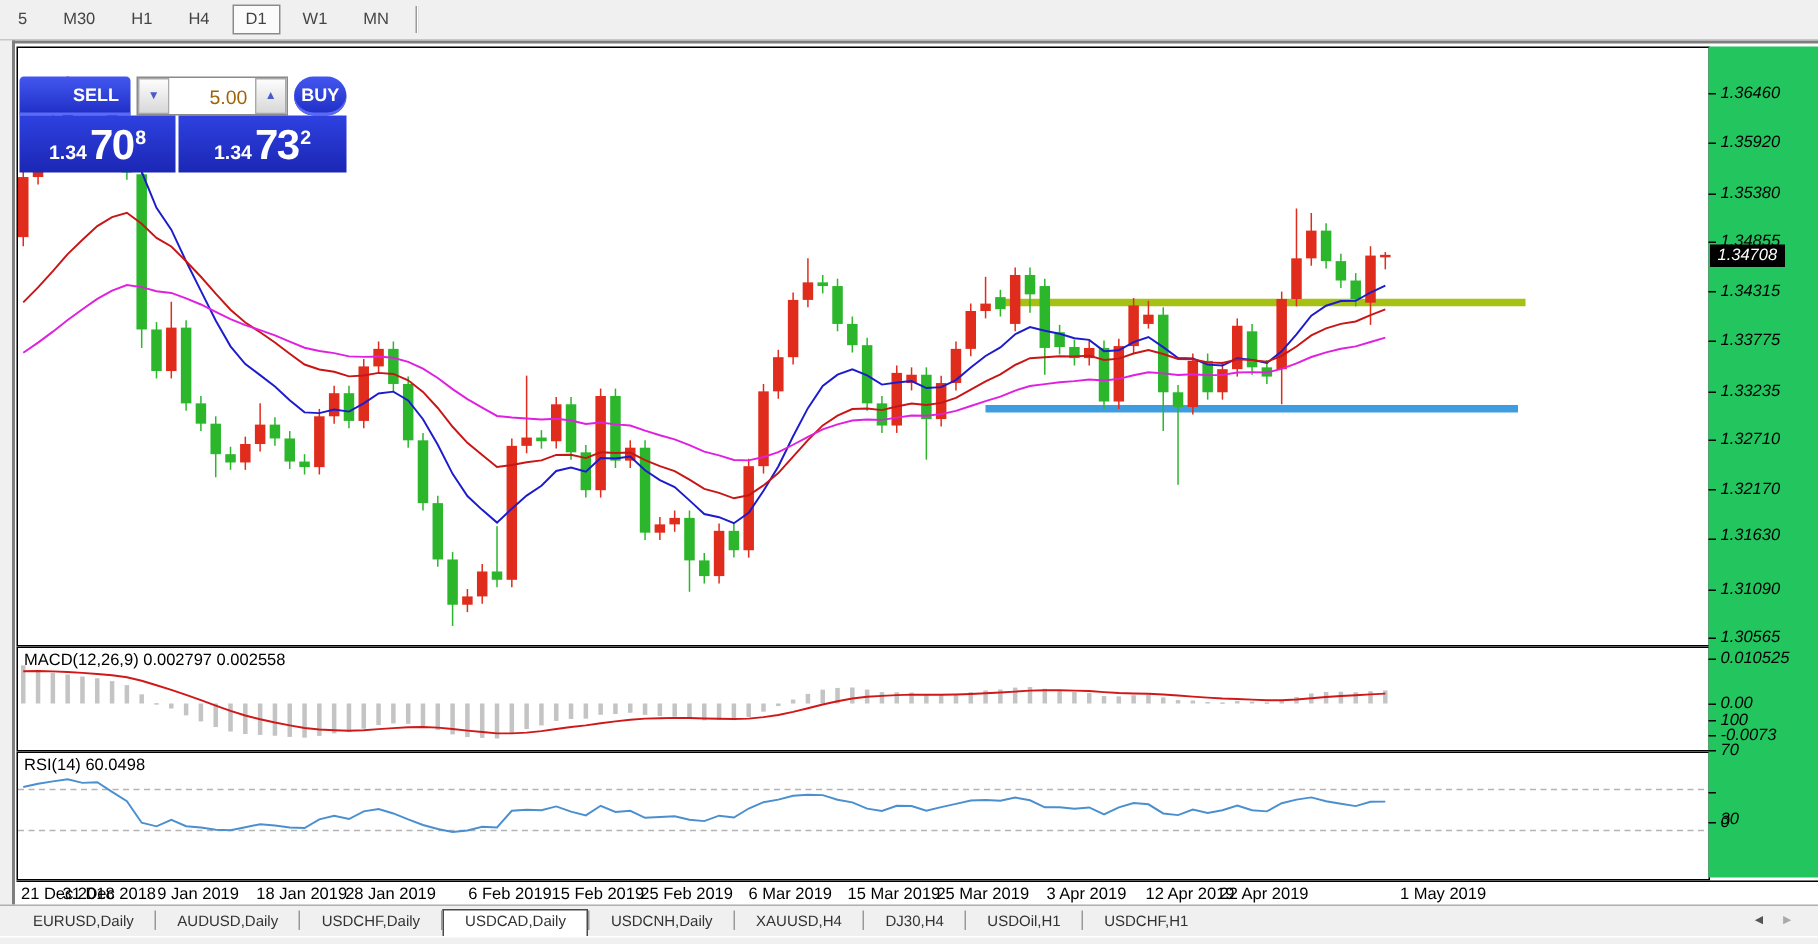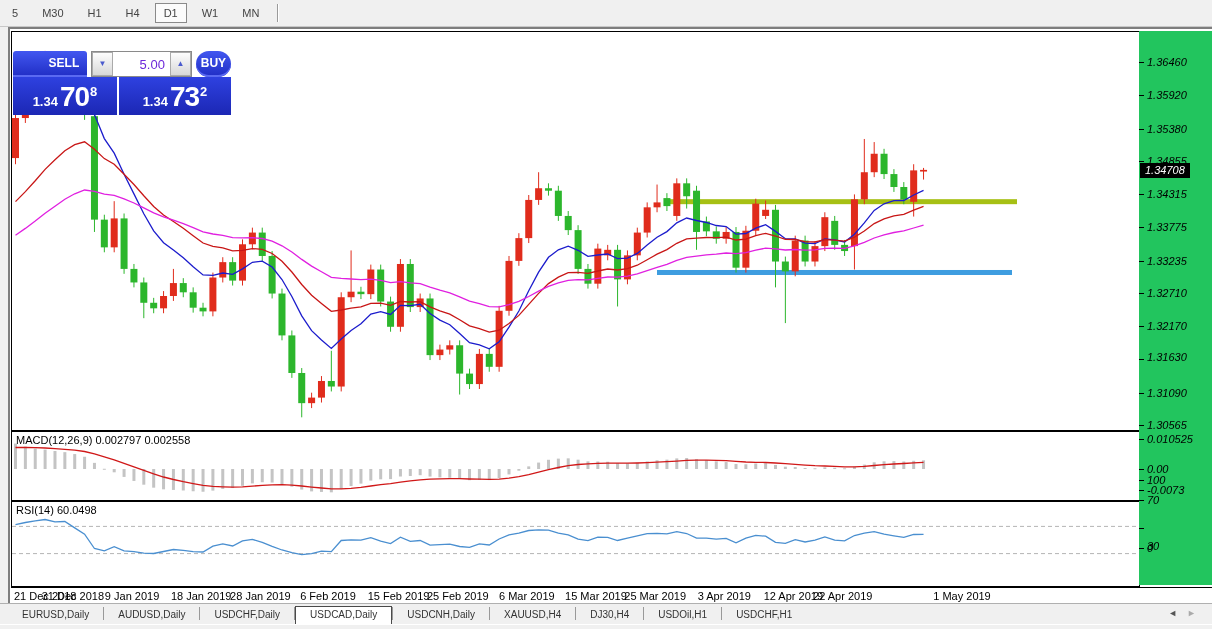--- a/index.html
+++ b/index.html
@@ -26,21 +26,21 @@
   #ohlcHeader .tri{font-size:9px;margin-right:6px;}
   svg{position:absolute;left:0;top:0;}
   
   #tradePanel{position:absolute;left:1px;top:19px;width:218px;height:64px;z-index:10;}
   #tpTop{position:absolute;left:0;top:0;width:218px;height:26px;display:flex;}
   .tp-btn{background:linear-gradient(#4257f0,#1f2dc4);color:#fff;font-size:12px;font-weight:bold;text-align:center;line-height:24px;border-radius:3px 3px 0 0;box-shadow:inset 0 -2px 0 #5a6af2;}
   #sellBtn{width:68px;padding-left:28px;}
   #buyBtn{width:52px;margin-left:auto;border-radius:13px;}
   #volBox{display:flex;width:113px;margin-left:4px;margin-right:4px;height:24px;border:1px solid #8a8a8a;background:#fff;}
   .spin{width:19px;background:linear-gradient(#fdfdfd,#d8d8d8);border:1px solid #aaa;color:#4a5acd;font-size:8px;text-align:center;line-height:22px;cursor:default;}
-  #volInput{flex:1;border:none;outline:none;font-size:13px;text-align:right;padding-right:5px;width:50px;color:#6d28d9;background:#fff;}
+  #volInput{flex:1;border:none;outline:none;font-size:13px;text-align:right;padding-right:5px;width:50px;color:#a16207;background:#fff;}
   #tpPrices{position:absolute;left:0;top:26px;width:218px;height:38px;display:flex;}
   .price-box{background:linear-gradient(#2e41e0,#1b27b4);color:#fff;display:flex;align-items:flex-end;justify-content:center;padding-bottom:5px;}
   #sellPrice{width:104px;margin-right:2px;}
   #buyPrice{width:112px;}
   .p-small{font-size:13px;font-weight:bold;margin-right:2px;line-height:16px;}
   .p-big{font-size:28px;font-weight:bold;line-height:26px;letter-spacing:-1px;}
   .p-pip{font-size:13px;font-weight:bold;line-height:30px;align-self:flex-start;margin-left:1px;}
   
   #tabbar{position:absolute;left:0;top:603px;width:1212px;height:20px;background:#f0f0f0;border-top:1px solid #b0b0b0;display:flex;align-items:flex-end;padding-left:8px;box-sizing:border-box;}
   .tab{font-size:10px;color:#333;padding:2px 14px 3px 14px;white-space:nowrap;position:relative;}
@@ -440,21 +440,21 @@
         <div class="axis-label" style="top: 511px;">0</div>
         <div id="curPrice" style="top: 131.888px;">1.34708</div>
       </div>
 
     <div id="dateAxis">
         <div class="date-label" style="left: 3px; transform: none;">21 Dec 2018</div>
         <div class="date-label" style="left: 61.85px;">31 Dec 2018</div>
         <div class="date-label" style="left: 121.07px;">9 Jan 2019</div>
         <div class="date-label" style="left: 190.16px;">18 Jan 2019</div>
         <div class="date-label" style="left: 249.38px;">28 Jan 2019</div>
-        <div class="date-label" style="left: 317px;">6 Feb 2019</div>
+        <div class="date-label" style="left: 329px;">6 Feb 2019</div>
         <div class="date-label" style="left: 387.56px;">15 Feb 2019</div>
         <div class="date-label" style="left: 446.78px;">25 Feb 2019</div>
         <div class="date-label" style="left: 515.87px;">6 Mar 2019</div>
         <div class="date-label" style="left: 584.96px;">15 Mar 2019</div>
         <div class="date-label" style="left: 644.18px;">25 Mar 2019</div>
         <div class="date-label" style="left: 713.27px;">3 Apr 2019</div>
         <div class="date-label" style="left: 782.36px;">12 Apr 2019</div>
         <div class="date-label" style="left: 831.71px;">22 Apr 2019</div>
         <div class="date-label" style="left: 951px;">1 May 2019</div>
       </div>

